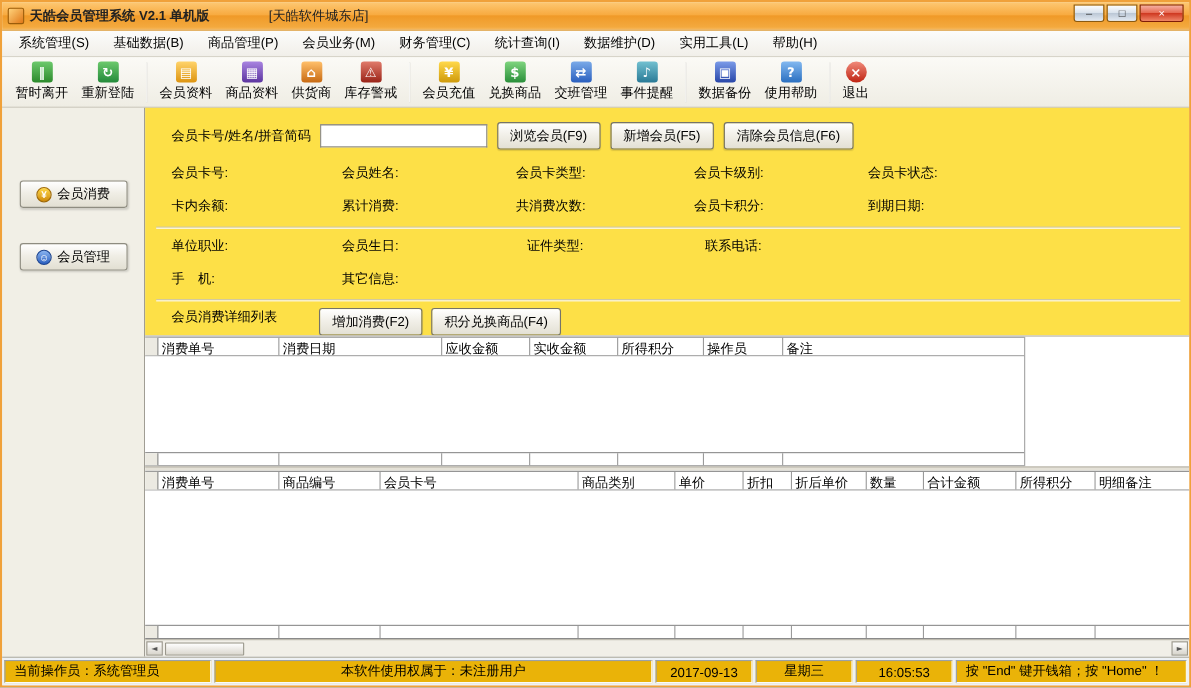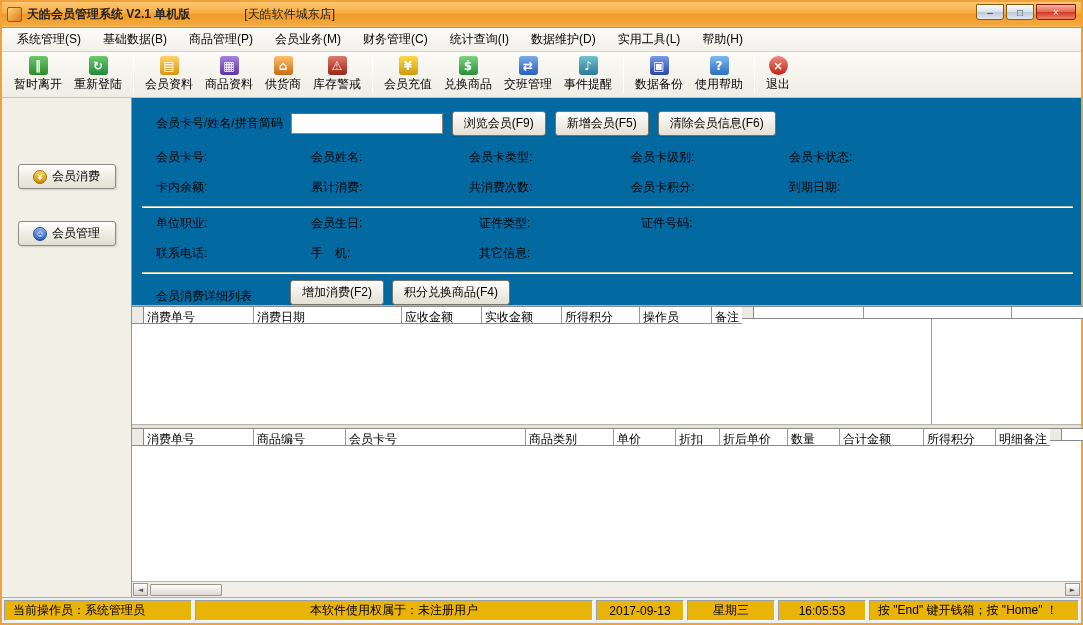--- a/index.html
+++ b/index.html
@@ -44,36 +44,36 @@
   .app-body { flex:1; display:flex; min-height:0; }
   .left-panel { width:130px; flex:0 0 130px; background:#f1efe6; border-right:1px solid #97948b; display:flex; flex-direction:column; align-items:center; padding-top:66px; gap:32px; }
   .side-btn { width:98px; height:25px; border:1px solid #8e8c80; border-radius:3px; background:linear-gradient(#ffffff,#f0eee6 45%,#e2dfd2); display:flex; align-items:center; justify-content:center; gap:5px; box-shadow:1px 1px 2px rgba(0,0,0,.15); cursor:default; }
   .side-ic { width:14px; height:14px; border-radius:50%; display:flex; align-items:center; justify-content:center; color:#fff; font-size:9px; font-weight:bold; }
   .side-ic.coins { background:linear-gradient(#ffd84a,#cf8a0a); border:1px solid #a06a08; }
   .side-ic.people { background:linear-gradient(#8ab4f0,#2a5fbf); border:1px solid #1c4490; }
 
   .main { flex:1; display:flex; flex-direction:column; min-width:0; }
 
   
-  .form-area { flex:0 0 206px; background:#0369a1; }
+  .form-area { flex:0 0 206px; background:#fde047; }
   .search-row { display:flex; align-items:center; padding:13px 0 9px 24px; }
   .search-row label { margin-right:8px; }
   .search-input { width:152px; height:21px; border:1px solid #8a887c; border-top-color:#6e6c62; background:#fff; padding:0 4px; font-size:12px; }
   .btn { border:1px solid #75746a; border-radius:3px; background:linear-gradient(#ffffff,#f2f0e9 45%,#e3e0d4); padding:3px 11px; font-size:12px; cursor:default; box-shadow:0 1px 1px rgba(0,0,0,.12); }
   .search-row .btn { margin-left:9px; }
   .info-grid1 { display:grid; grid-template-columns:155px 158px 162px 158px auto; row-gap:13px; padding:4px 0 10px 24px; }
   .info-grid2 { display:grid; grid-template-columns:155px 168px 162px auto; row-gap:13px; padding:7px 0 10px 24px; }
   .hsep { height:2px; border-top:1px solid #c7c4b5; border-bottom:1px solid #fcfbf6; margin:0 8px 0 10px; }
-  .detail-row { display:flex; align-items:flex-end; padding:6px 0 0 24px; }
+  .detail-row { display:flex; align-items:flex-start; padding:6px 0 0 24px; }
   .detail-row .title { margin-right:38px; }
   .detail-row .btn + .btn { margin-left:8px; }
 
   
   .tables-wrap { flex:1; background:#fff; border-top:1px solid #b5b2a6; display:flex; flex-direction:column; min-height:0; }
-  .grid-table { display:flex; flex-direction:row; background:#fff; }
+  .grid-table { display:flex; flex-direction:column; background:#fff; }
   .grid-table.t1 { flex:0 0 118px; width:800px; border-right:1px solid #9a9a9a; }
   .grid-table.t2 { flex:1; min-height:0; }
   .grid-header { display:flex; height:18px; flex:0 0 18px; border-top:1px solid #8a8a8a; border-bottom:1px solid #8a8a8a; background:#fff; }
   .grid-footer { display:flex; height:13px; flex:0 0 13px; border-top:1px solid #8a8a8a; border-bottom:1px solid #8a8a8a; background:#fff; }
   .grid-body { flex:1; background:#fff; }
   .sel-cell { width:12px; flex:0 0 12px; background:#eceae2; border-right:1px solid #8a8a8a; }
   .hcells { display:flex; flex:1; min-width:0; }
   .hcells .cell { border-right:1px solid #9a9a9a; padding:2px 3px 0 3px; font-size:12px; white-space:nowrap; overflow:hidden; }
   .table-gap { height:4px; flex:0 0 4px; background:#e4e1d7; border-top:1px solid #b5b2a6; }
 
@@ -217,21 +217,20 @@
           <span>会员卡积分:</span>
           <span>到期日期:</span>
         </div>
 
         <div class="hsep"></div>
 
         <div class="info-grid2">
           <span>单位职业:</span>
           <span>会员生日:</span>
           <span>证件类型:</span>
-          <span>证件号码:</span>
           <span>联系电话:</span>
           <span>手　机:</span>
           <span>其它信息:</span>
           <span></span>
         </div>
 
         <div class="hsep"></div>
 
         <div class="detail-row">
           <span class="title">会员消费详细列表</span>

